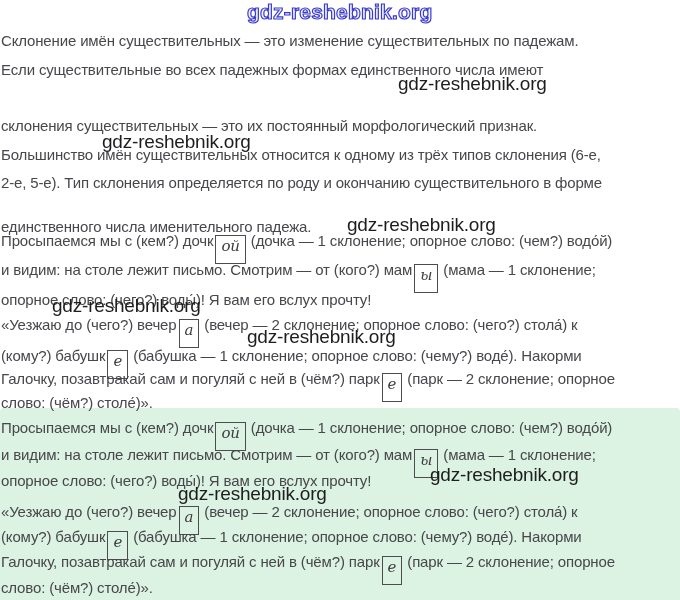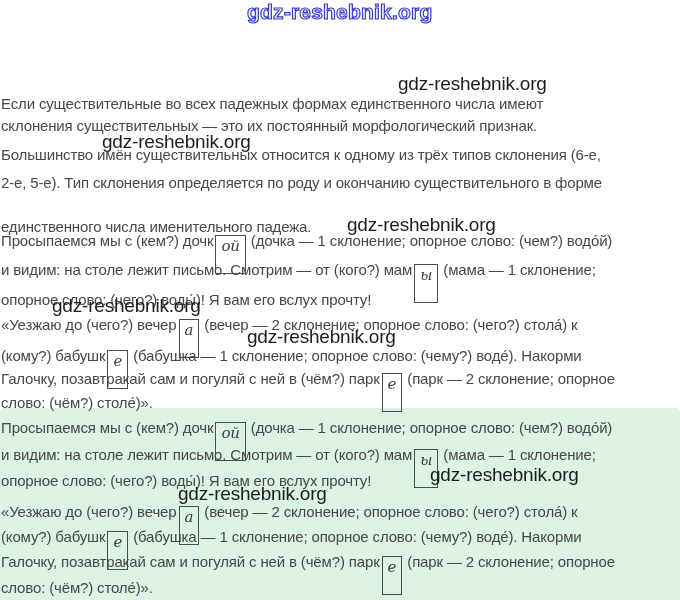--- a/index.html
+++ b/index.html
@@ -34,21 +34,21 @@
     line-height: 17px;
     letter-spacing: -0.15px;
   }
   .ending-box {
     display: inline-block;
     border: 1px solid #4c4c50;
     font-family: "DejaVu Serif", "Liberation Serif", serif;
     font-style: italic;
     font-size: 15px;
     line-height: 20px;
-    padding: 0 5px 17px 5px;
+    padding: 0 5px 7px 5px;
     margin: 0 5px 0 2px;
     vertical-align: -5px;
     color: #3d3d42;
     background: transparent;
   }
   .wm {
     position: absolute;
     white-space: nowrap;
     font-size: 19px;
     font-weight: 500;
@@ -71,21 +71,22 @@
   .wm-e { left: 247px; top: 327px; }
   .wm-f { left: 430px; top: 465px; }
   .wm-g { left: 178px; top: 484px; }
 </style>
 </head>
 <body>
 
 <div class="canvas">
   <div class="highlight"></div>
   <div id="doc">
-      <div class="line" style="top: 61px; margin-top: 34px;"><span>Если существительные во всех падежных формах единственного числа имеют</span></div>
+      <div class="line" style="top: 32px;"><span>Склонение имён существительных — это изменение существительных по падежам.</span></div>
+      <div class="line" style="top: 61px;"><span>Если существительные во всех падежных формах единственного числа имеют</span></div>
       <div class="line" style="top: 117px;"><span>склонения существительных — это их постоянный морфологический признак.</span></div>
       <div class="line" style="top: 146px;"><span>Большинство имён существительных относится к одному из трёх типов склонения (6-е,</span></div>
       <div class="line" style="top: 174px;"><span>2-е, 5-е). Тип склонения определяется по роду и окончанию существительного в форме</span></div>
       <div class="line" style="top: 202px; margin-top: 16px;"><span>единственного числа именительного падежа.</span></div>
       <div class="line" style="top: 232px;"><span>Просыпаемся мы с (кем?) дочк</span><span class="ending-box">ой</span><span>(дочка — 1 склонение; опорное слово: (чем?) водо́й)</span></div>
       <div class="line" style="top: 261px;"><span>и видим: на столе лежит письмо. Смотрим — от (кого?) мам</span><span class="ending-box">ы</span><span>(мама — 1 склонение;</span></div>
       <div class="line" style="top: 291px;"><span>опорное слово: (чего?) воды́)! Я вам его вслух прочту!</span></div>
       <div class="line" style="top: 316px;"><span>«Уезжаю до (чего?) вечер</span><span class="ending-box">а</span><span>(вечер — 2 склонение; опорное слово: (чего?) стола́) к</span></div>
       <div class="line" style="top: 347px;"><span>(кому?) бабушк</span><span class="ending-box">е</span><span>(бабушка — 1 склонение; опорное слово: (чему?) воде́). Накорми</span></div>
       <div class="line" style="top: 370px;"><span>Галочку, позавтракай сам и погуляй с ней в (чём?) парк</span><span class="ending-box">е</span><span>(парк — 2 склонение; опорное</span></div>

